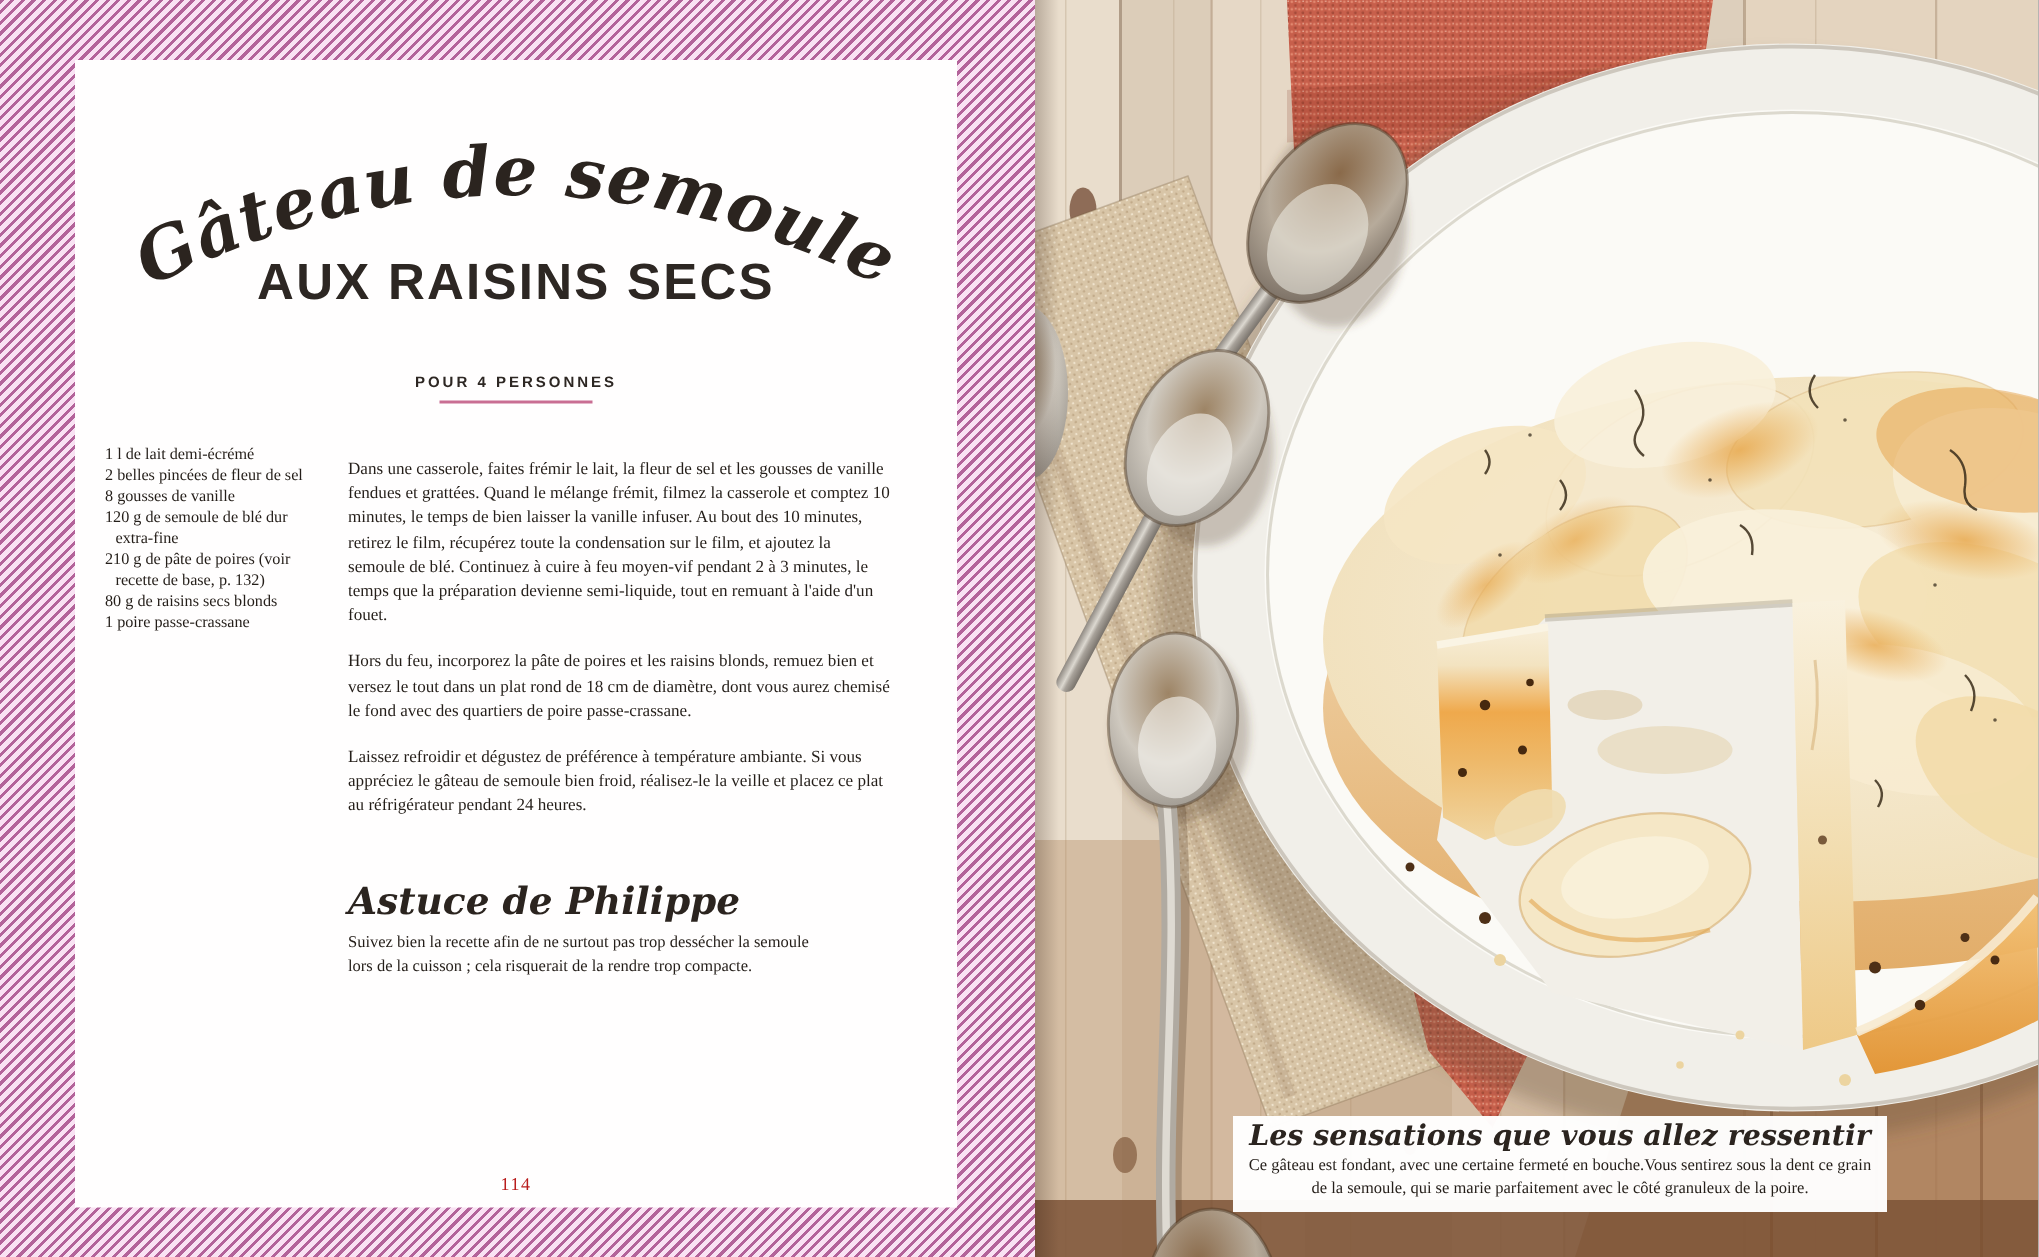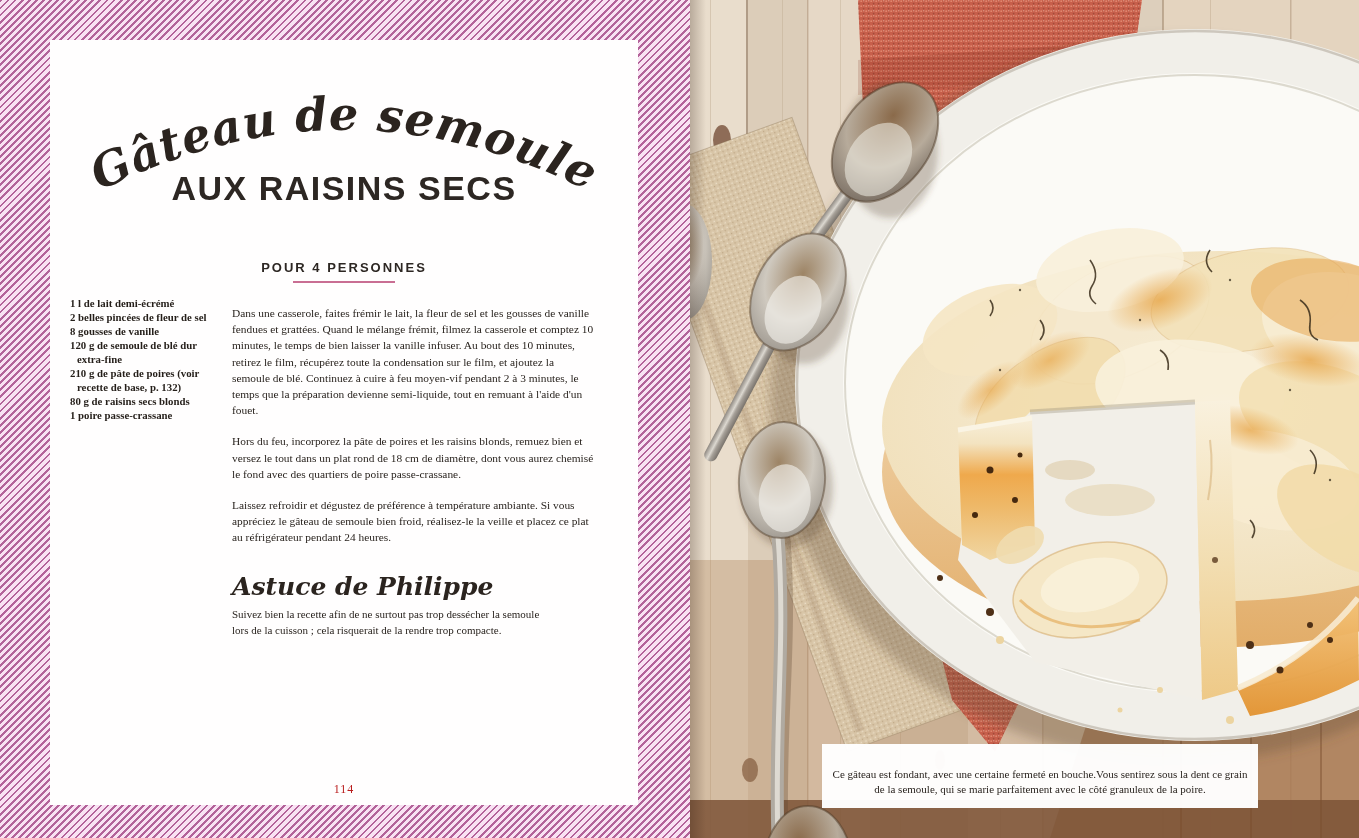--- a/index.html
+++ b/index.html
@@ -20,38 +20,38 @@
   .title-arc-svg text{
     font-family:"DejaVu Serif",serif;font-style:italic;font-weight:bold;
     font-size:46px;fill:#2b241f;letter-spacing:1px;
   }
   .h1{
     position:absolute;left:0;top:126px;width:588px;text-align:center;
     font-family:"Liberation Sans",sans-serif;font-weight:bold;
     font-size:34px;line-height:1.33;letter-spacing:1.5px;color:#2d2723;
   }
   .servings{
-    position:absolute;left:0;top:220px;width:588px;text-align:center;
+    position:absolute;left:0;top:210px;width:588px;text-align:center;
     font-family:"Liberation Sans",sans-serif;font-weight:bold;
-    font-size:13px;letter-spacing:2px;color:#2d2723;
+    font-size:10px;letter-spacing:2px;color:#2d2723;
   }
   .servings-rule{
     width:102px;height:2px;background:#c96e93;margin:6px auto 0 auto;
   }
   .columns{
     position:absolute;left:20px;top:253px;width:548px;display:flex;
   }
   .col-ingredients{
     width:142px;margin-right:20px;padding-top:3px;
     font-size:10.8px;line-height:1.3;color:#241e19;
   }
-  .ing{padding-left:7px;text-indent:-7px;font-weight:bold;}
+  .ing{padding-left:7px;text-indent:-7px;}
   .col-method{width:362px;font-size:11.4px;line-height:1.42;color:#241e19;}
   .step{margin:12px 0 15px 0;}
-  .tip-block{margin-top:24px;}
+  .tip-block{margin-top:38px;}
   .tip-heading{
     font-family:"DejaVu Serif",serif;font-style:italic;font-weight:bold;
     font-size:25px;color:#2b241f;margin:0 0 2px 0;
   }
   .tip-body{width:320px;font-size:11px;line-height:1.42;color:#241e19;margin:0;}
   .pagenum{
     position:absolute;left:0;bottom:8px;width:588px;text-align:center;
     font-size:12px;color:#b91c1c;letter-spacing:1px;
   }
   
@@ -65,21 +65,21 @@
   .caption-box{
     position:absolute;left:132px;top:744px;width:436px;height:64px;
     background:rgba(255,255,255,.97);text-align:center;box-sizing:border-box;
     padding-top:3px;
   }
   .caption-heading{
     font-family:"DejaVu Serif",serif;font-style:italic;font-weight:bold;
     font-size:19px;color:#2b241f;line-height:1.15;
   }
   .caption-body{
-    font-size:11px;line-height:1.35;color:#241e19;padding:1px 8px 0 8px;margin-top:19px;
+    font-size:11px;line-height:1.35;color:#241e19;padding:1px 8px 0 8px;
   }
 </style>
 </head>
 <body>
 
 <div class="spread">
 
   <div class="left-page">
     <div class="page-white">
 
@@ -373,17 +373,18 @@
         </g>
         <g>
           <ellipse cx="-6" cy="262" rx="28" ry="58" fill="url(#tarnG2)"></ellipse>
         </g>
       </g>
     </svg>
 
     <div class="gutter-shadow"></div>
 
     <div class="caption-box">
+      <div class="caption-heading">Les sensations que vous allez ressentir</div>
       <div class="caption-body">Ce gâteau est fondant, avec une certaine fermeté en bouche.Vous sentirez sous la dent ce grain de la semoule, qui se marie parfaitement avec le côté granuleux de la poire.</div>
     </div>
   </div>
 
 </div>
 
 </body></html>

